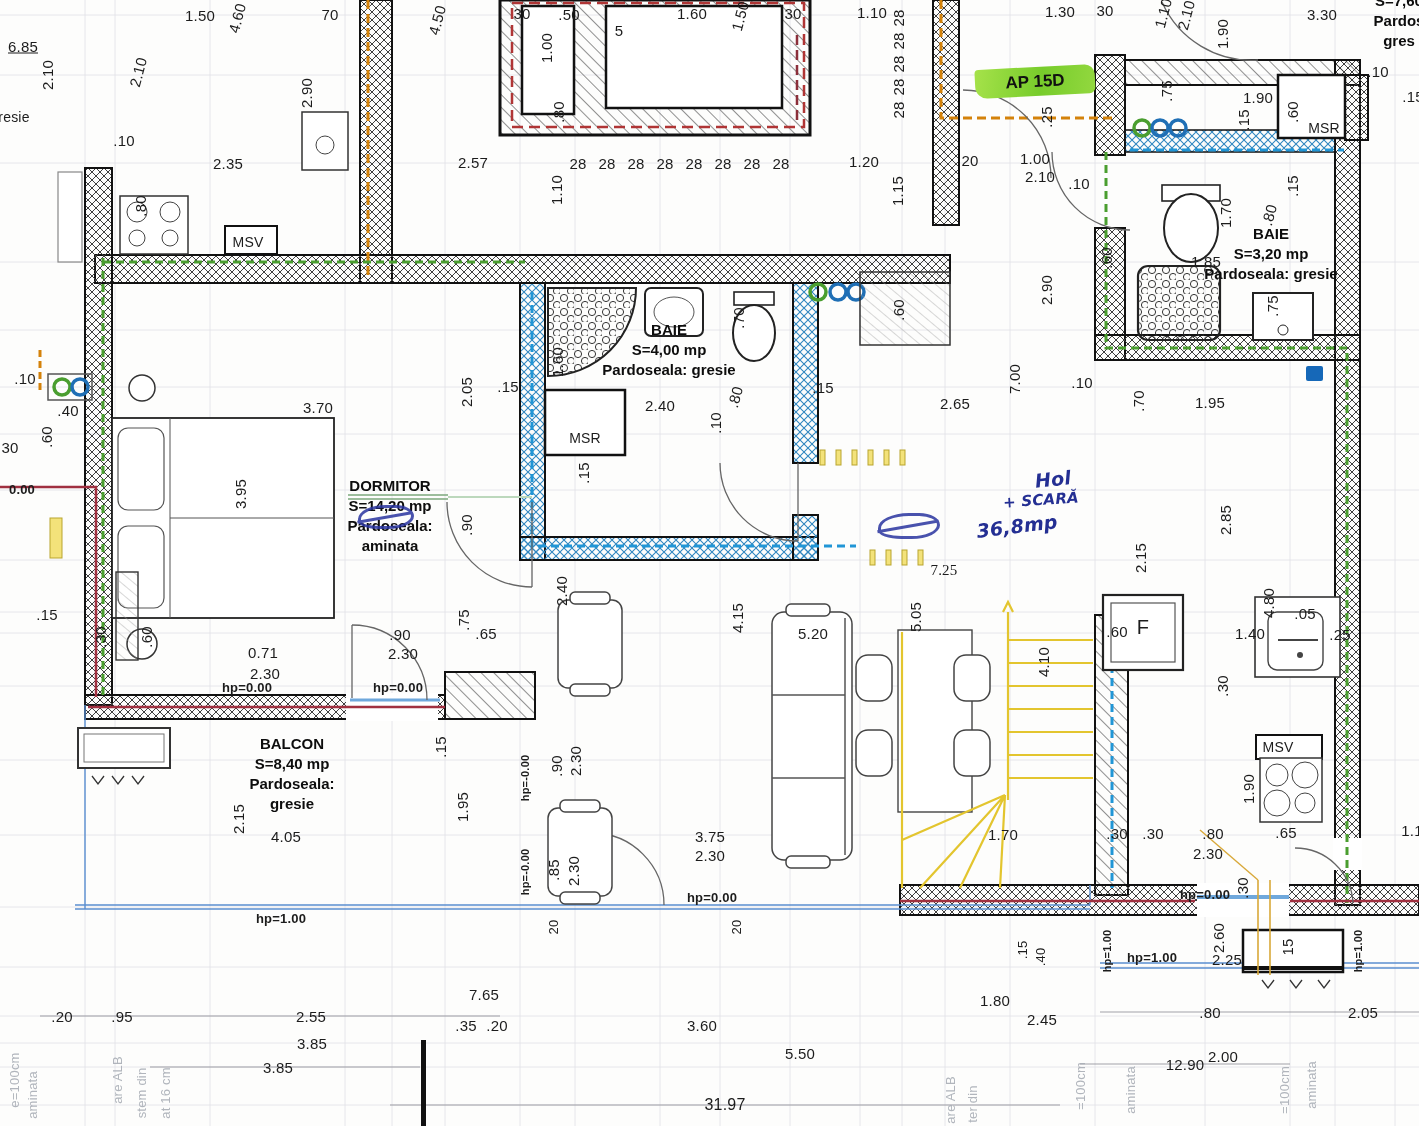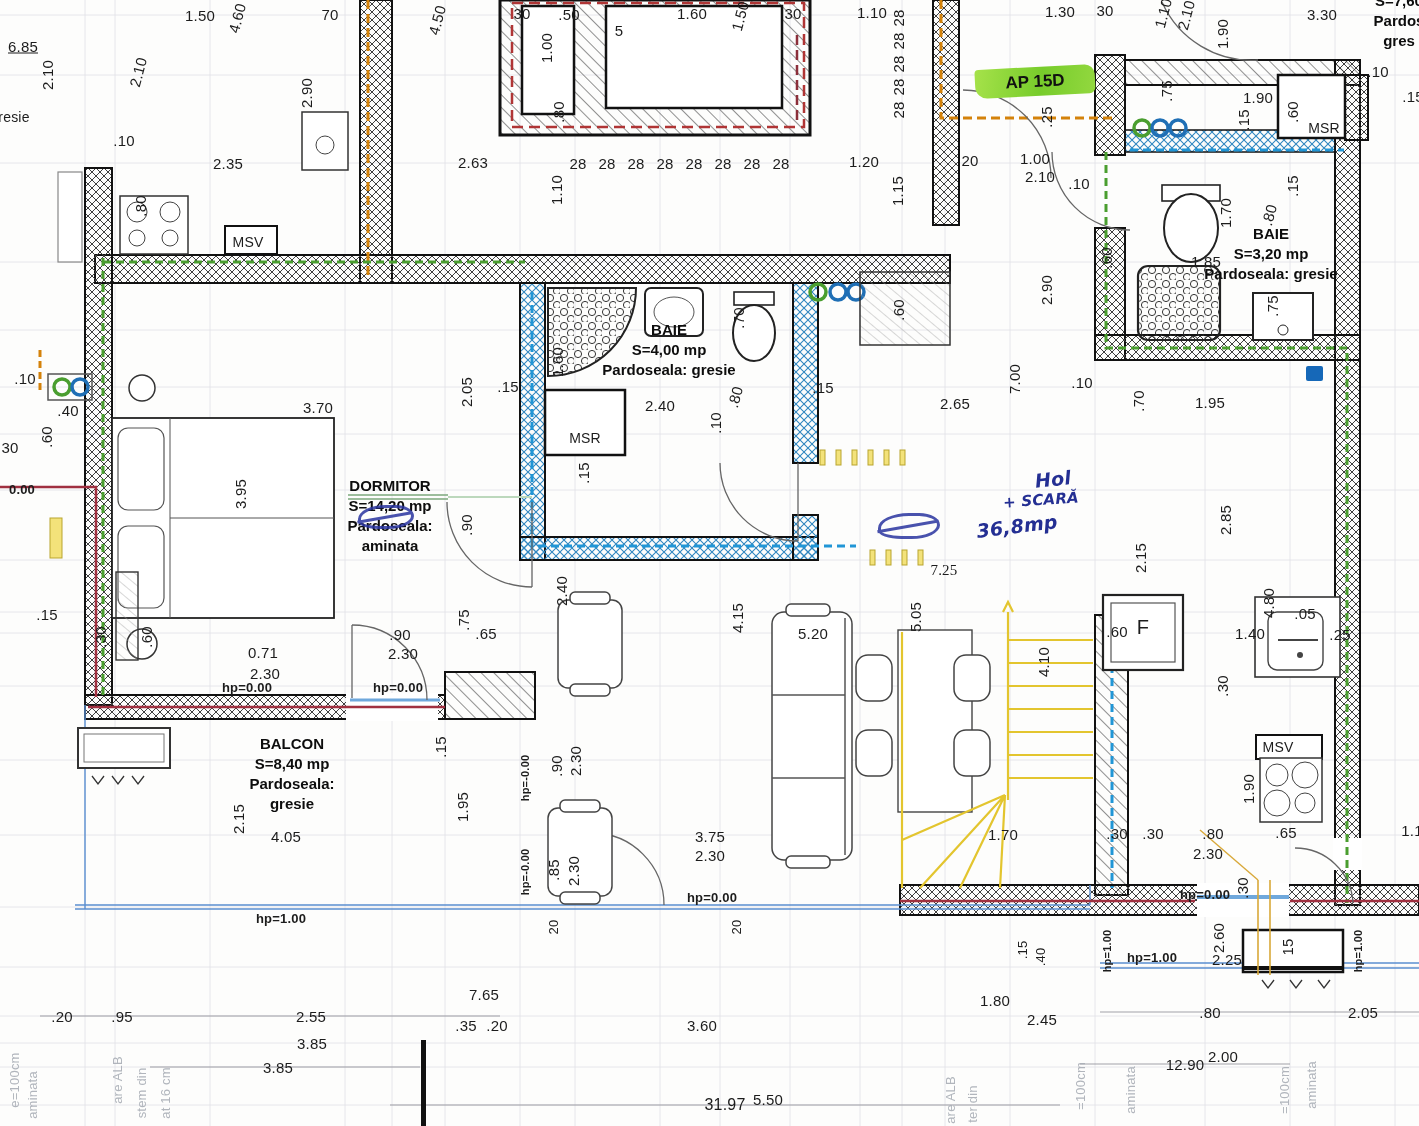--- a/index.html
+++ b/index.html
@@ -263,21 +263,21 @@
     <span class="lbl " style="left: 248px; top: 242px; font-size: 14px; transform: translate(-50%, -50%);">MSV</span>
     <span class="lbl " style="left: 437px; top: 20px; transform: translate(-50%, -50%) rotate(-75deg);">4.50</span>
     <span class="lbl " style="left: 522px; top: 13px; transform: translate(-50%, -50%);">30</span>
     <span class="lbl " style="left: 569px; top: 14px; transform: translate(-50%, -50%);">.50</span>
     <span class="lbl " style="left: 546px; top: 48px; transform: translate(-50%, -50%) rotate(-90deg);">1.00</span>
     <span class="lbl " style="left: 619px; top: 30px; transform: translate(-50%, -50%);">5</span>
     <span class="lbl " style="left: 692px; top: 13px; transform: translate(-50%, -50%);">1.60</span>
     <span class="lbl " style="left: 740px; top: 16px; transform: translate(-50%, -50%) rotate(-75deg);">1.50</span>
     <span class="lbl " style="left: 793px; top: 13px; transform: translate(-50%, -50%);">30</span>
     <span class="lbl " style="left: 558px; top: 112px; transform: translate(-50%, -50%) rotate(-90deg);">.80</span>
-    <span class="lbl " style="left: 473px; top: 162px; transform: translate(-50%, -50%);">2.63</span>
+    <span class="lbl " style="left: 473px; top: 162px; transform: translate(-50%, -50%);">2.57</span>
     <span class="lbl " style="left: 556px; top: 190px; transform: translate(-50%, -50%) rotate(-90deg);">1.10</span>
     <span class="lbl " style="left: 578px; top: 163px; transform: translate(-50%, -50%);">28</span>
     <span class="lbl " style="left: 607px; top: 163px; transform: translate(-50%, -50%);">28</span>
     <span class="lbl " style="left: 636px; top: 163px; transform: translate(-50%, -50%);">28</span>
     <span class="lbl " style="left: 665px; top: 163px; transform: translate(-50%, -50%);">28</span>
     <span class="lbl " style="left: 694px; top: 163px; transform: translate(-50%, -50%);">28</span>
     <span class="lbl " style="left: 723px; top: 163px; transform: translate(-50%, -50%);">28</span>
     <span class="lbl " style="left: 752px; top: 163px; transform: translate(-50%, -50%);">28</span>
     <span class="lbl " style="left: 781px; top: 163px; transform: translate(-50%, -50%);">28</span>
     <span class="lbl " style="left: 872px; top: 12px; transform: translate(-50%, -50%);">1.10</span>
@@ -391,21 +391,21 @@
     <span class="lbl " style="left: 281px; top: 918px; font-size: 13px; font-weight: 700; transform: translate(-50%, -50%);">hp=1.00</span>
     <span class="lbl " style="left: 62px; top: 1016px; transform: translate(-50%, -50%);">.20</span>
     <span class="lbl " style="left: 122px; top: 1016px; transform: translate(-50%, -50%);">.95</span>
     <span class="lbl " style="left: 311px; top: 1016px; transform: translate(-50%, -50%);">2.55</span>
     <span class="lbl " style="left: 312px; top: 1043px; transform: translate(-50%, -50%);">3.85</span>
     <span class="lbl " style="left: 278px; top: 1067px; transform: translate(-50%, -50%);">3.85</span>
     <span class="lbl " style="left: 484px; top: 994px; transform: translate(-50%, -50%);">7.65</span>
     <span class="lbl " style="left: 466px; top: 1025px; transform: translate(-50%, -50%);">.35</span>
     <span class="lbl " style="left: 497px; top: 1025px; transform: translate(-50%, -50%);">.20</span>
     <span class="lbl " style="left: 702px; top: 1025px; transform: translate(-50%, -50%);">3.60</span>
-    <span class="lbl " style="left: 768px; top: 1053px; transform: translate(-50%, -50%); margin-top: 46px;">5.50</span>
+    <span class="lbl " style="left: 800px; top: 1053px; transform: translate(-50%, -50%);">5.50</span>
     <span class="lbl " style="left: 725px; top: 1105px; font-size: 16px; transform: translate(-50%, -50%);">31.97</span>
     <span class="lbl " style="left: 995px; top: 1000px; transform: translate(-50%, -50%);">1.80</span>
     <span class="lbl " style="left: 1042px; top: 1019px; transform: translate(-50%, -50%);">2.45</span>
     <span class="lbl " style="left: 1022px; top: 950px; font-size: 13px; transform: translate(-50%, -50%) rotate(-90deg);">.15</span>
     <span class="lbl " style="left: 1040px; top: 957px; font-size: 13px; transform: translate(-50%, -50%) rotate(-90deg);">.40</span>
     <span class="lbl " style="left: 1205px; top: 894px; font-size: 13px; font-weight: 700; transform: translate(-50%, -50%);">hp=0.00</span>
     <span class="lbl " style="left: 1152px; top: 957px; font-size: 13px; font-weight: 700; transform: translate(-50%, -50%);">hp=1.00</span>
     <span class="lbl " style="left: 1218px; top: 938px; transform: translate(-50%, -50%) rotate(-90deg);">2.60</span>
     <span class="lbl " style="left: 1227px; top: 959px; transform: translate(-50%, -50%);">2.25</span>
     <span class="lbl " style="left: 1287px; top: 947px; transform: translate(-50%, -50%) rotate(-90deg);">15</span>

